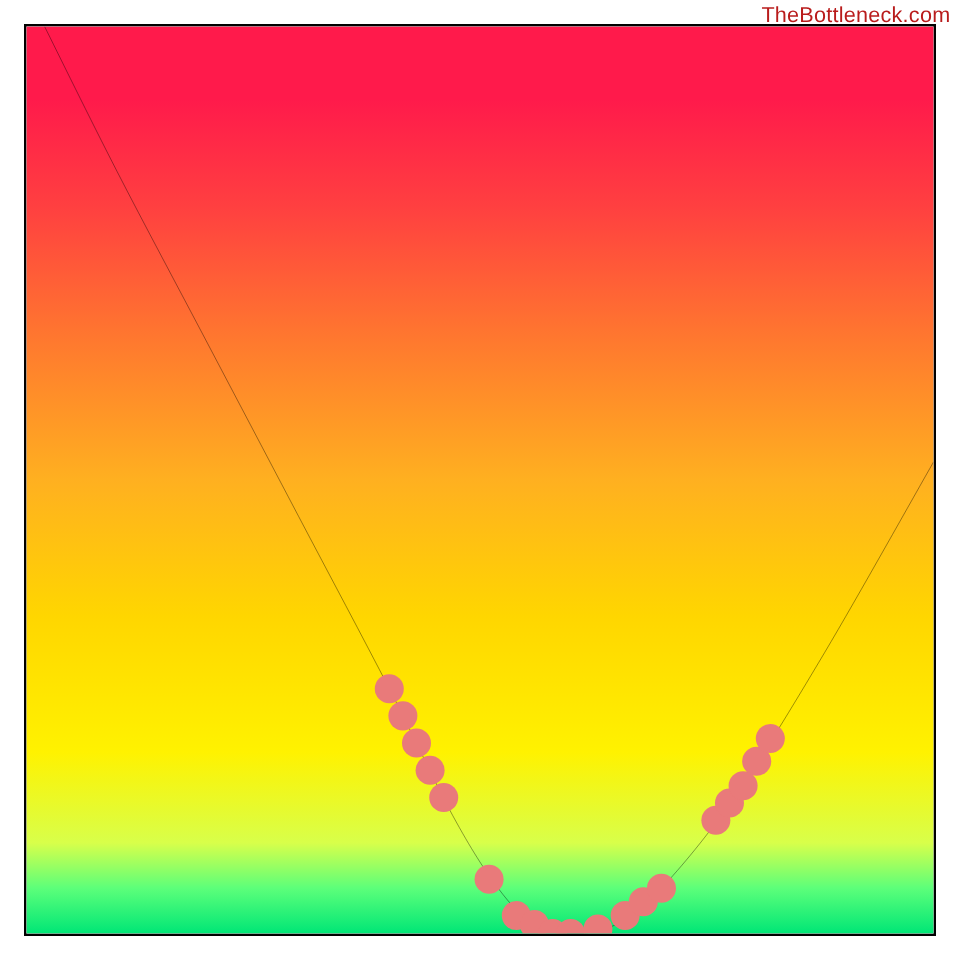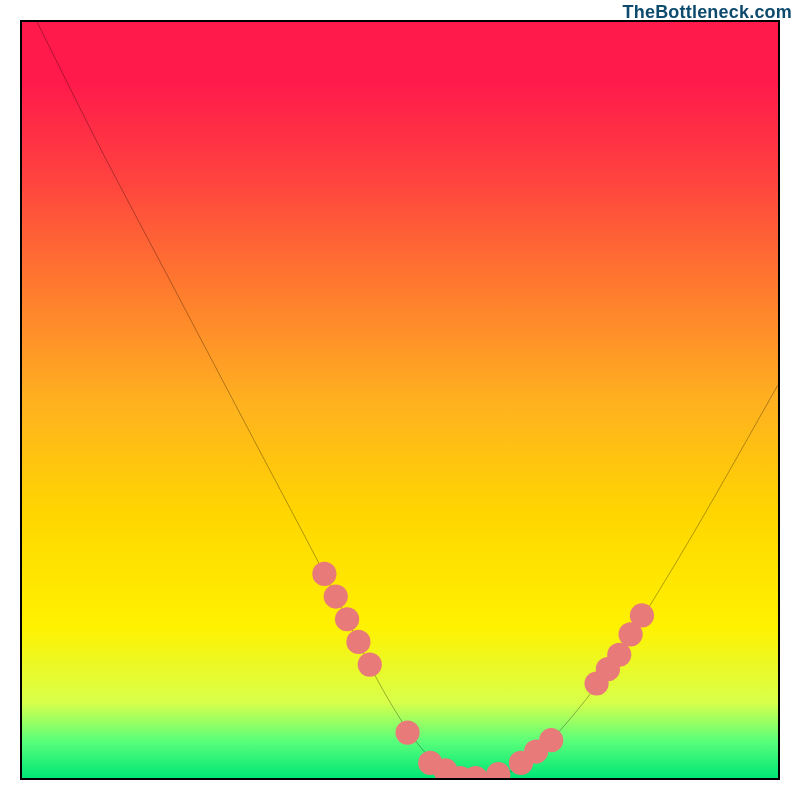--- a/index.html
+++ b/index.html
@@ -36,22 +36,22 @@
       #d8ff4a 90%,
       #5cff7a 95%,
       #00e676 100%
     );
   }
   .watermark {
     position: absolute;
     top: 2px;
     right: 8px;
     font-size: 18px;
-    font-weight: 700;
-    color: #0c4a6e;
+    font-weight: 400;
+    color: #b91c1c;
     letter-spacing: 0.2px;
     user-select: none;
   }
   svg.curve {
     position: absolute;
     inset: 0;
     width: 100%;
     height: 100%;
   }
 </style>

